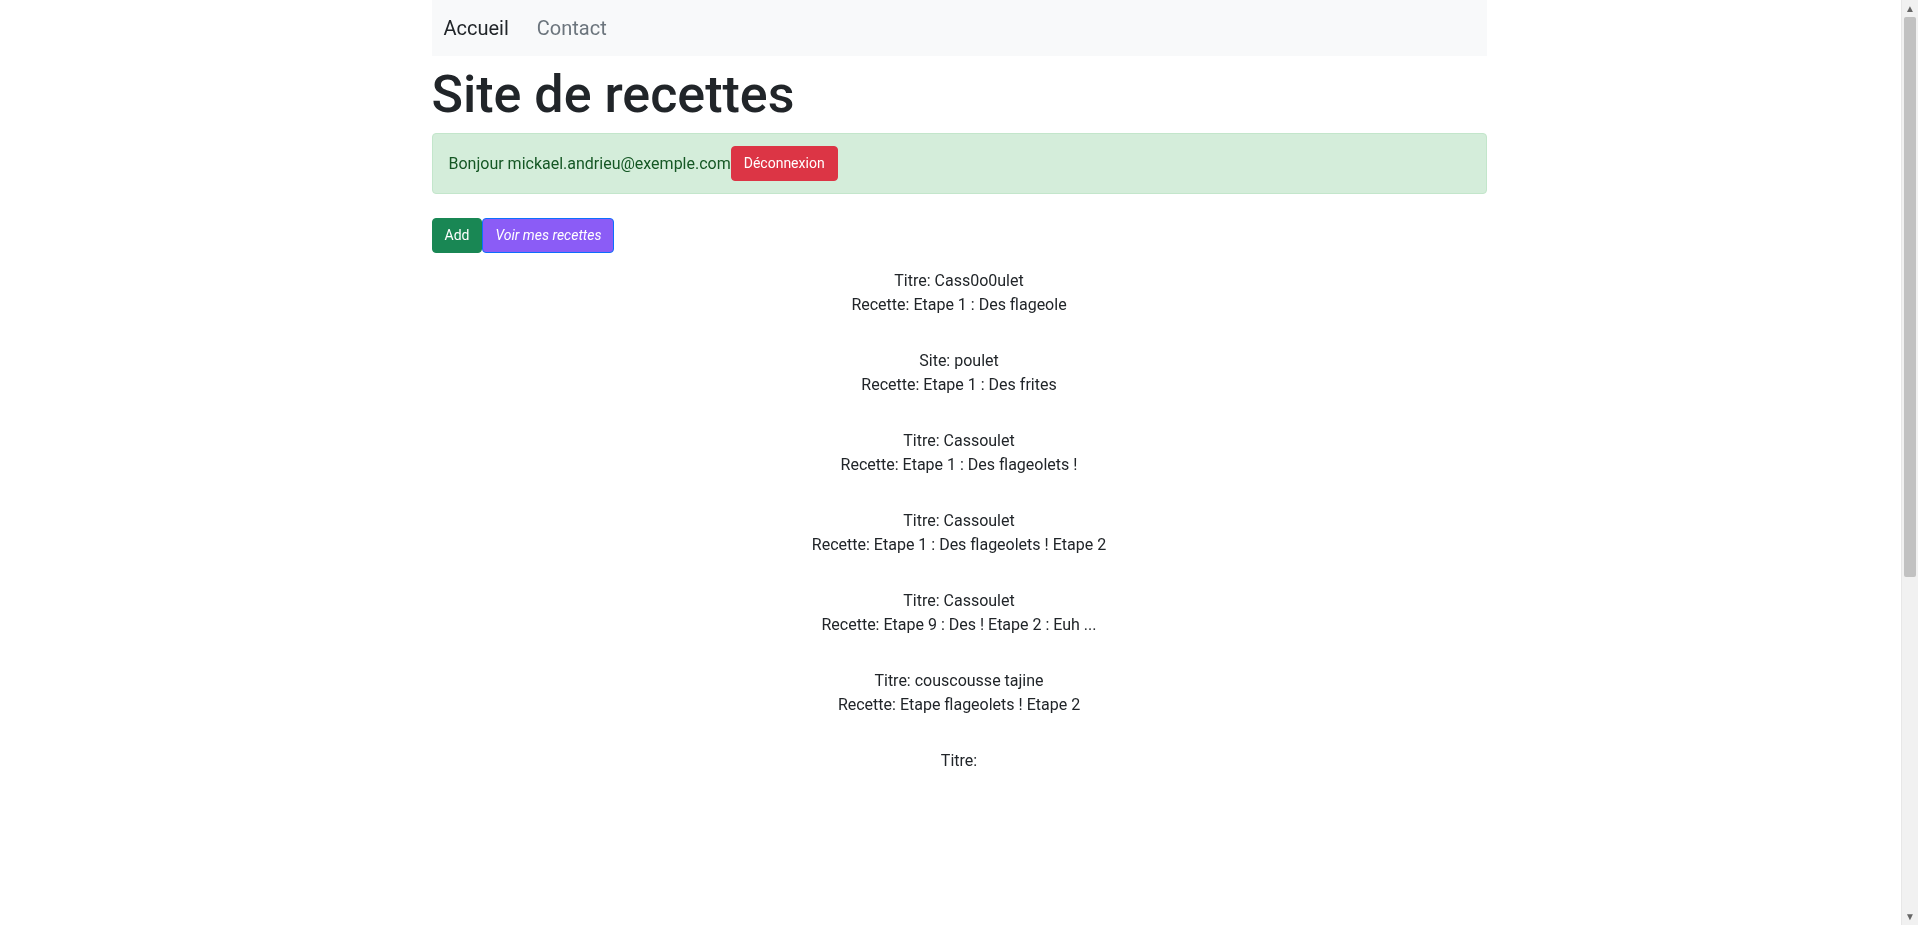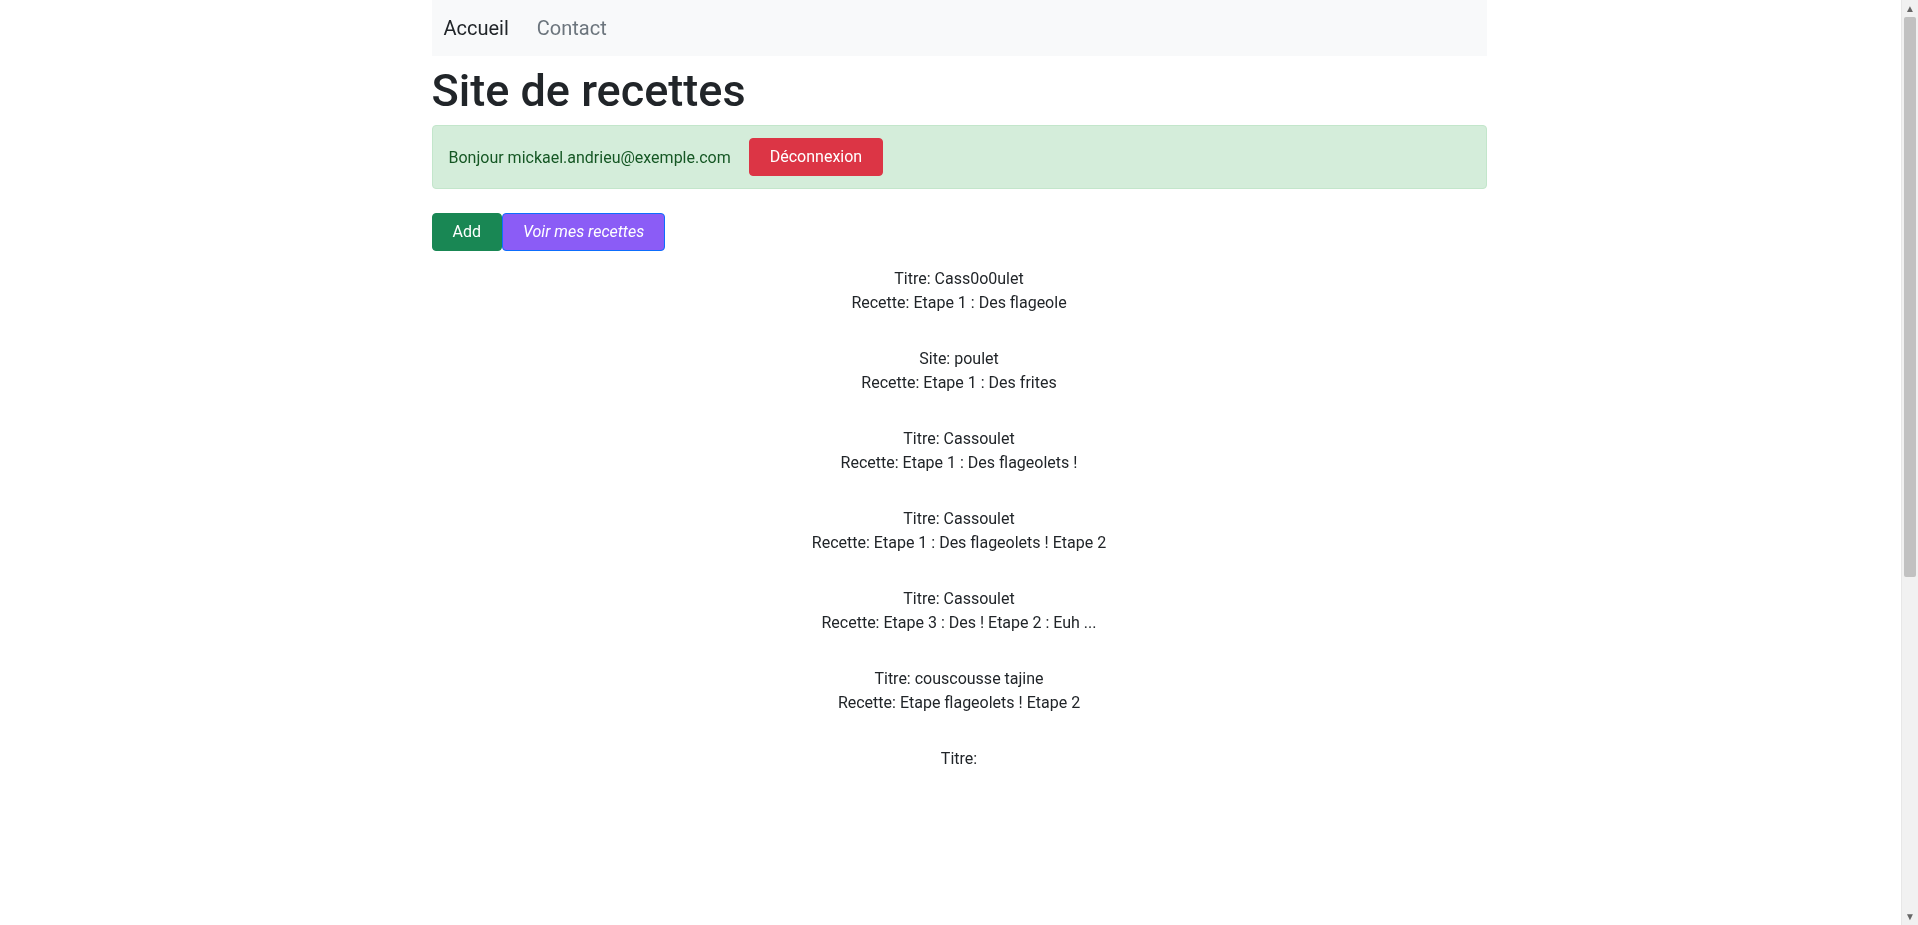--- a/index.html
+++ b/index.html
@@ -30,47 +30,47 @@
       text-decoration: none;
       padding: 5px 0;
     }
     .nav-link {
       color: #6c757d;
       text-decoration: none;
       font-size: 20px;
       padding: 8px 4px;
     }
     h1 {
-      font-size: 45px;
+      font-size: 52px;
       font-weight: 500;
       margin-top: 8px;
       margin-bottom: 8px;
       color: #212529;
     }
     .alert-success {
       background-color: #d4edda;
       border: 1px solid #c3e6cb;
       color: #155724;
       padding: 12px 16px;
       border-radius: 4px;
       margin-top: 4px;
       margin-bottom: 16px;
       display: flex;
       align-items: center;
       flex-wrap: wrap;
-      gap: 18px;
+      gap: 0;
     }
     .btn {
       display: inline-block;
       font-weight: 400;
       text-align: center;
       vertical-align: middle;
       border: 1px solid transparent;
-      padding: 6px 20px;
-      font-size: 16px;
+      padding: 6px 12px;
+      font-size: 14px;
       line-height: 1.5;
       border-radius: 4px;
       cursor: pointer;
       text-decoration: none;
       color: #fff;
     }
     .btn-danger {
       background-color: #dc3545;
       border-color: #dc3545;
     }
@@ -167,21 +167,21 @@
       <div class="recipe">
         <p>Titre: Cassoulet</p>
         <p>Recette: Etape 1 : Des flageolets !</p>
       </div>
       <div class="recipe">
         <p>Titre: Cassoulet</p>
         <p>Recette: Etape 1 : Des flageolets ! Etape 2</p>
       </div>
       <div class="recipe">
         <p>Titre: Cassoulet</p>
-        <p>Recette: Etape 3 : Des ! Etape 2 : Euh ...</p>
+        <p>Recette: Etape 9 : Des ! Etape 2 : Euh ...</p>
       </div>
       <div class="recipe">
         <p>Titre: couscousse tajine</p>
         <p>Recette: Etape flageolets ! Etape 2</p>
       </div>
       <div class="recipe">
         <p>Titre: </p>
       </div>
     </div>
 </div>

